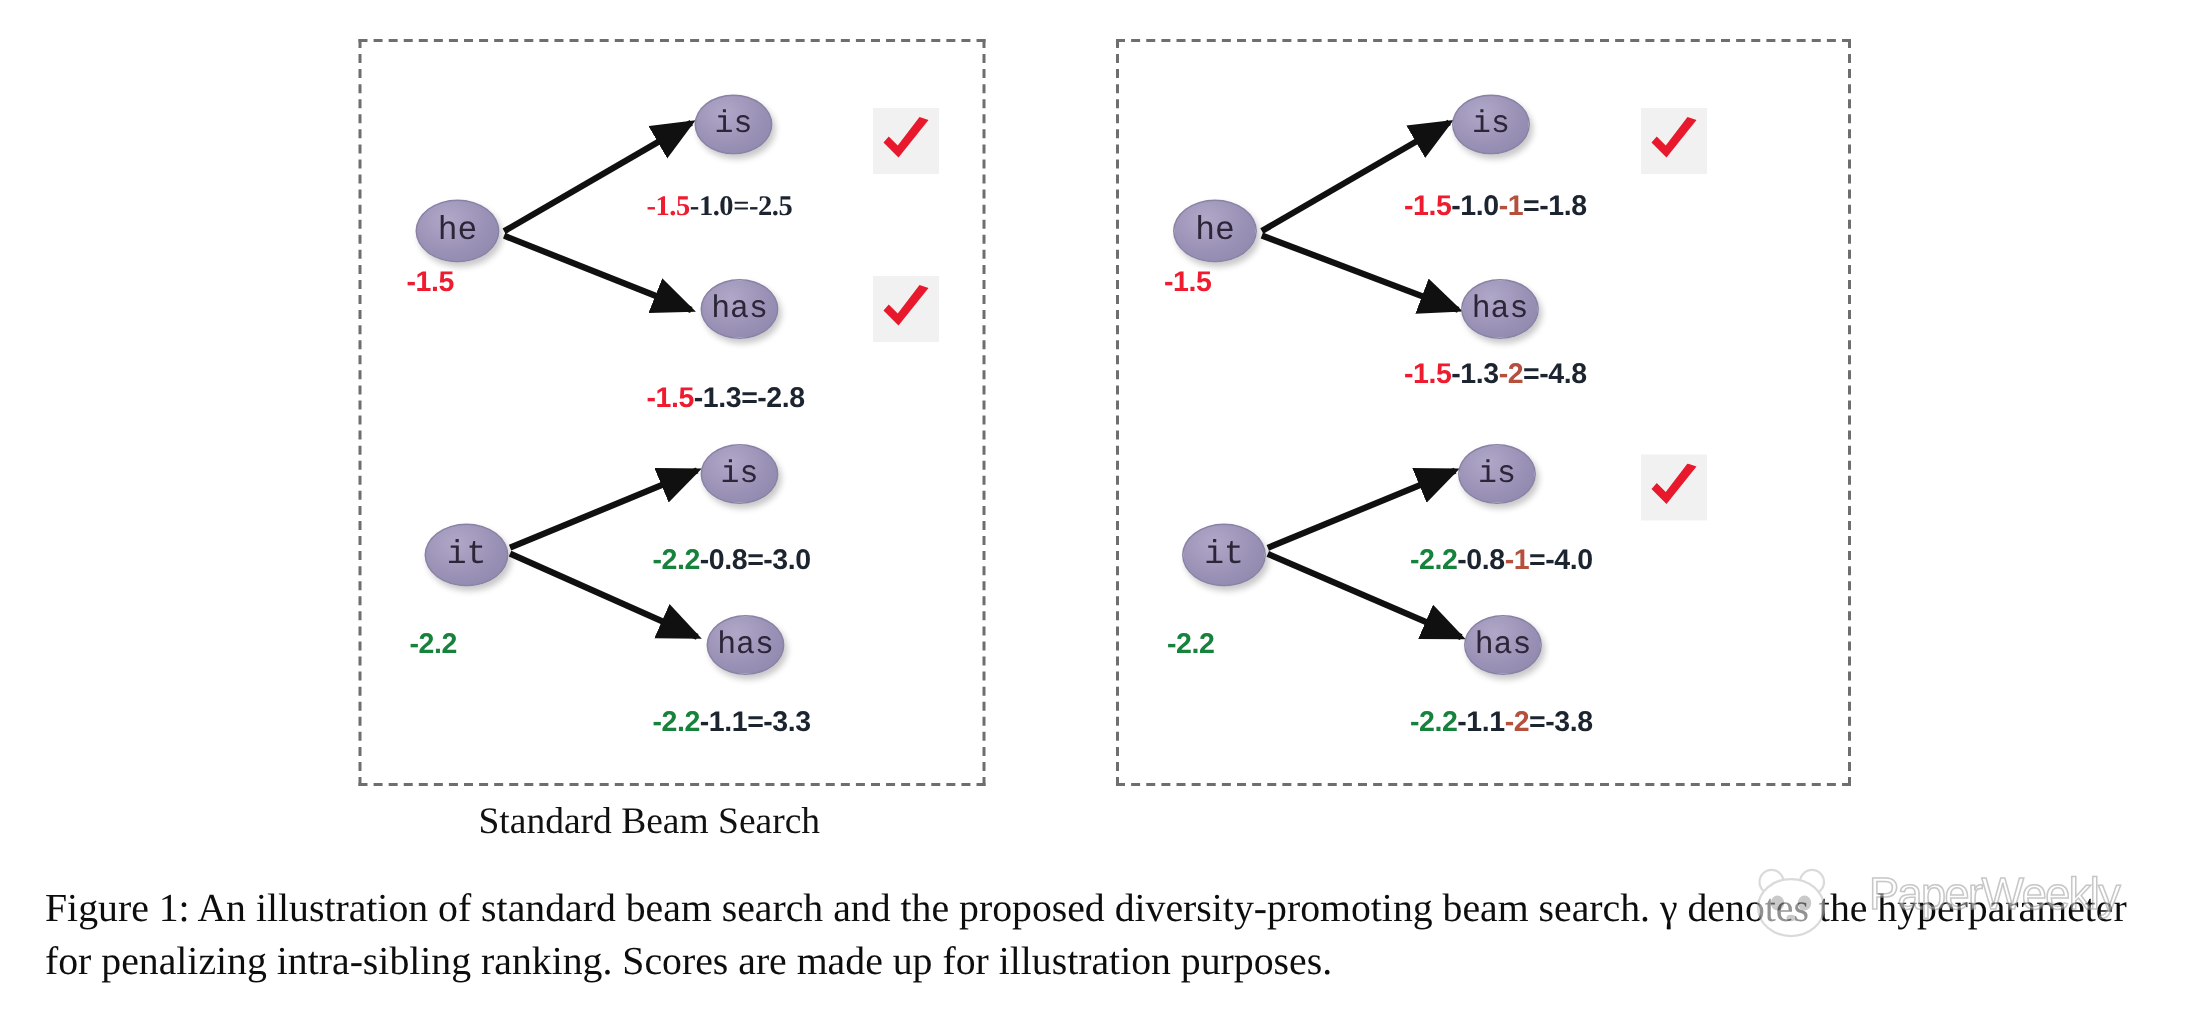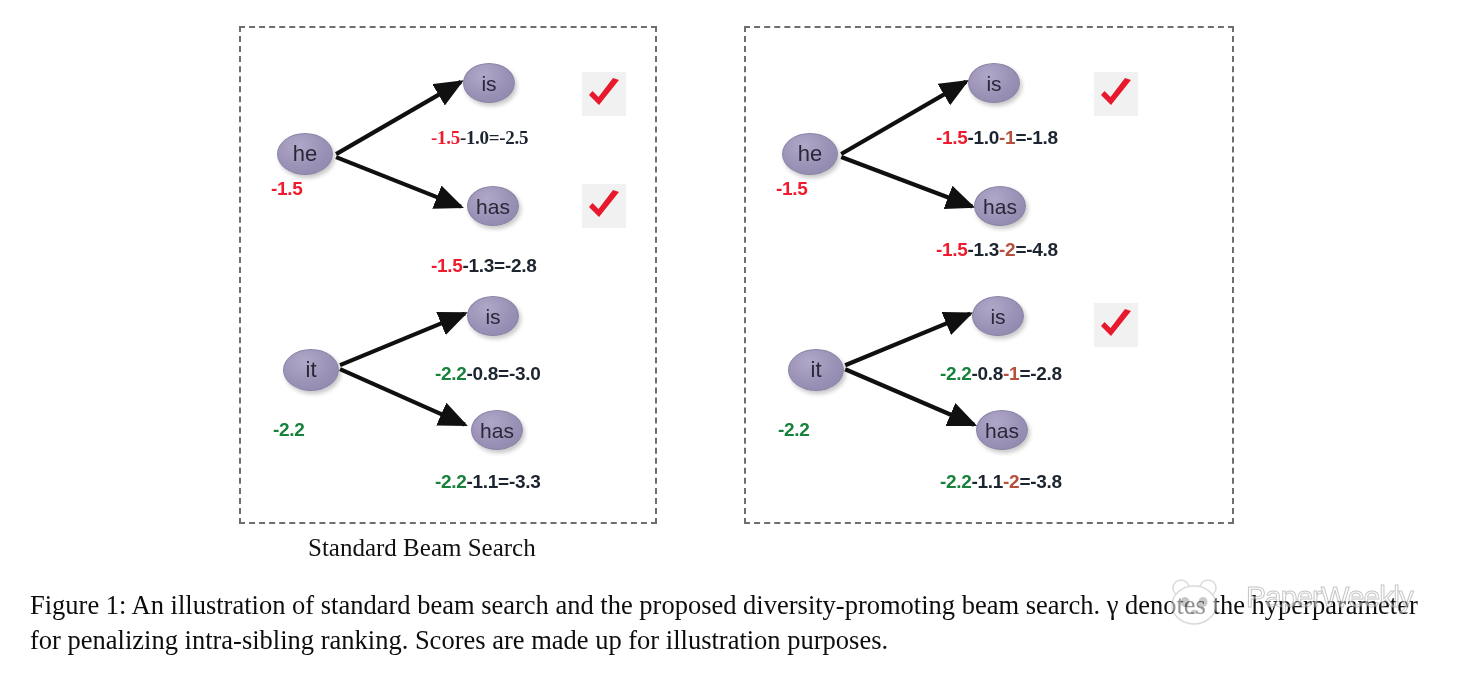--- a/index.html
+++ b/index.html
@@ -46,21 +46,21 @@
     width: 56px;
     height: 42px;
     border-radius: 50%;
     background: radial-gradient(ellipse at 38% 30%, #b0a8c8 0%, #9a91b6 55%, #8d84ab 100%);
     border: 1px solid #8a82a4;
     box-shadow: 2px 3px 4px rgba(0,0,0,0.22);
     display: flex;
     align-items: center;
     justify-content: center;
     color: #2c2638;
-    font-family: Liberation Sans, sans-serif;
+    font-family: Liberation Mono, monospace;
     font-size: 22px;
     line-height: 1;
     box-sizing: border-box;
   }
   .node.small { width: 52px; height: 40px; font-size: 21px; }
 
   
   .score {
     position: absolute;
     font-family: "Liberation Sans", sans-serif;
@@ -89,21 +89,21 @@
   .check svg { display: block; }
 
   
   .panel-caption {
     position: absolute;
     font-family: "Liberation Serif", serif;
     font-size: 25px;
     color: #111111;
     white-space: nowrap;
   }
-  #caption-standard { left: 308px; top: 534px; }
+  #caption-standard { left: 319px; top: 534px; }
   #caption-diverse  { left: 678px; top: 531px; }
   .gamma { font-style: italic; font-family: "DejaVu Serif", serif; }
 
   
   #figure-caption {
     position: absolute;
     left: 30px;
     top: 588px;
     width: 1400px;
     font-family: "Liberation Serif", serif;
@@ -254,21 +254,21 @@
 
     <div class="node" style="left:42px; top:321px;">
       <span>it</span>
     </div>
     <div class="score root-green" style="left:32px; top:391px;">-2.2</div>
 
     <div class="node small" style="left:226px; top:268px;">
       <span>is</span>
     </div>
     <div class="score" style="left:194px; top:335px;">
-      <span class="green">-2.2</span><span>-0.8</span><span class="pen">-1</span><span>=-2.8</span>
+      <span class="green">-2.2</span><span>-0.8</span><span class="pen">-1</span><span>=-4.0</span>
     </div>
     <div class="check" style="left:348px; top:275px;">
       <svg width="36" height="32" viewBox="0 0 36 32">
         <path d="M3,17 L13,27 L33,2 L27,0 L12.5,19 L6.5,13 Z" fill="#e8192c"></path>
       </svg>
     </div>
 
     <div class="node small" style="left:230px; top:382px;">
       <span>has</span>
     </div>

